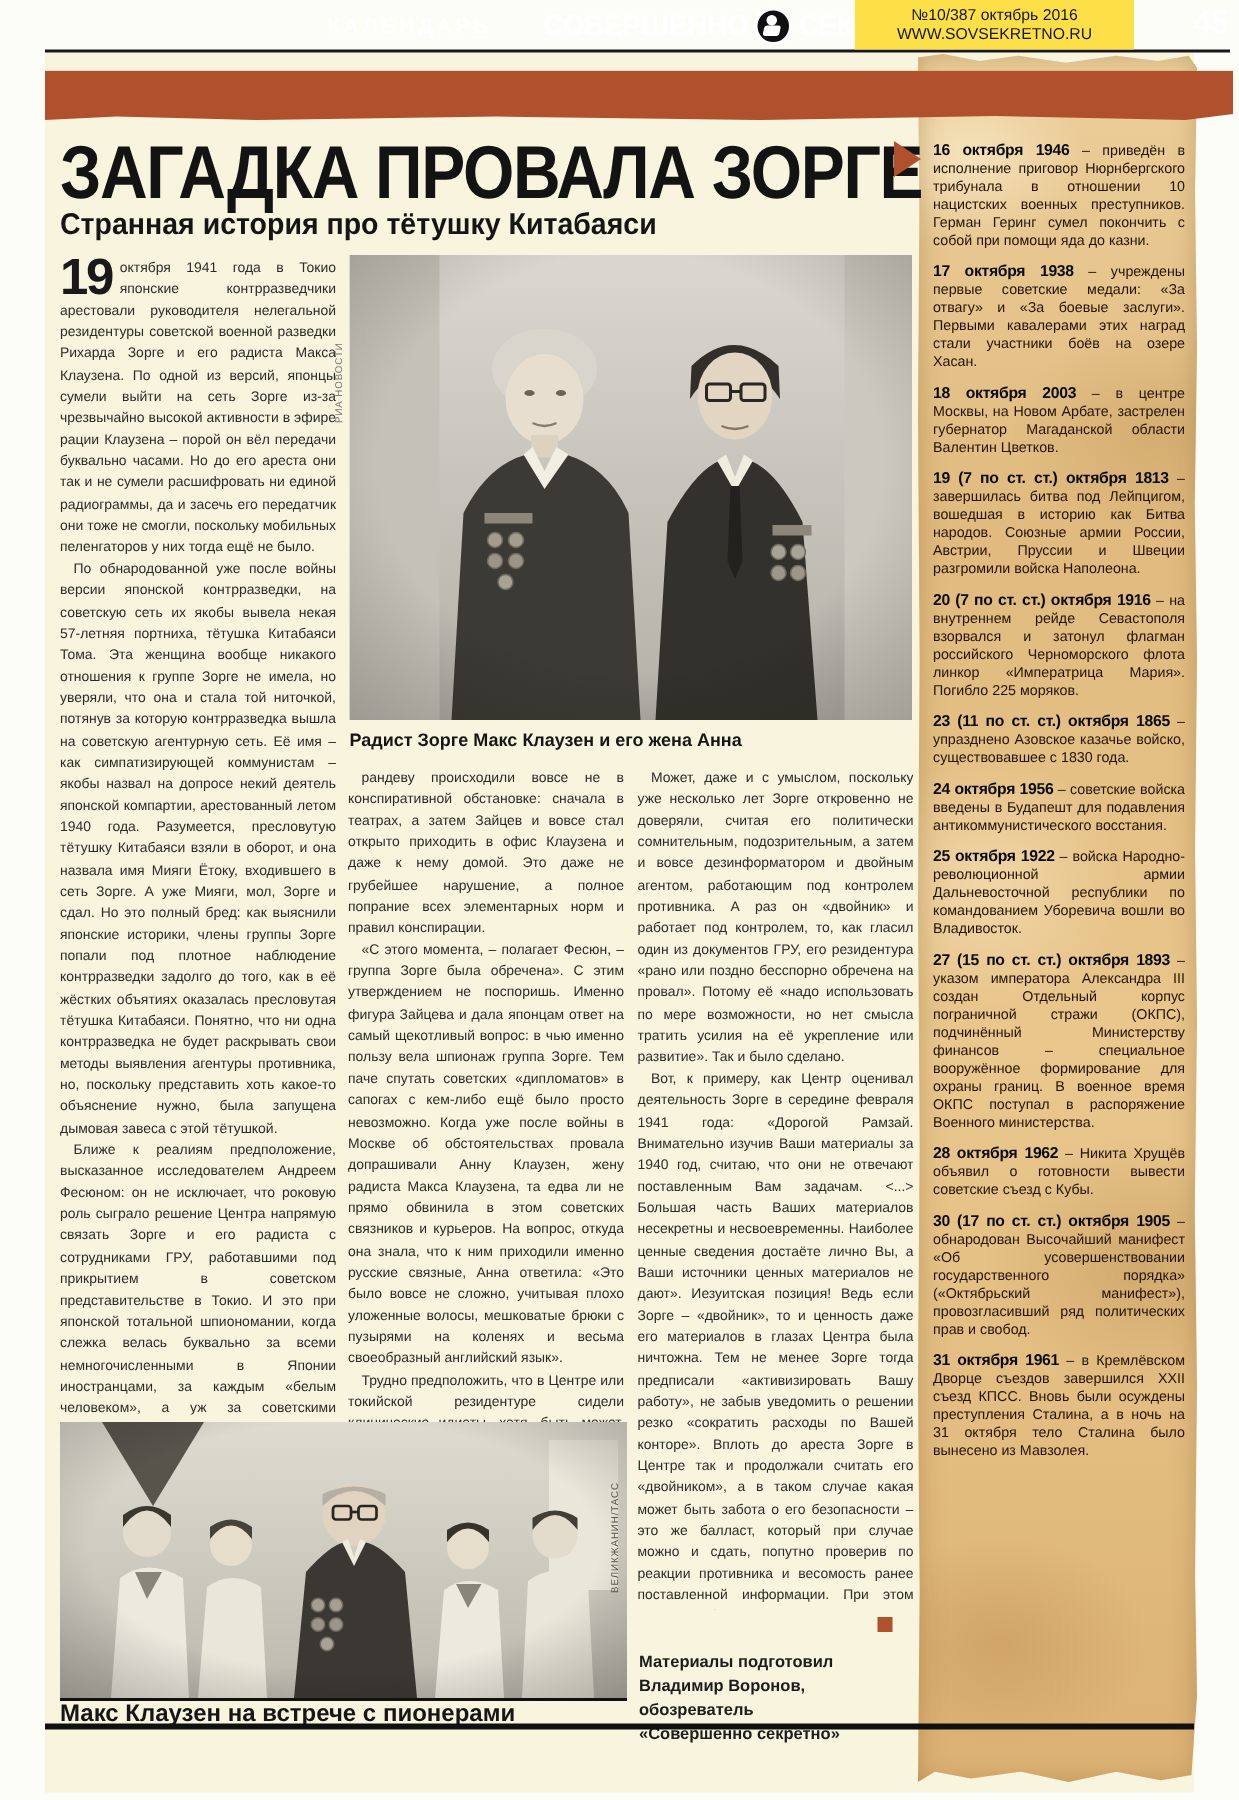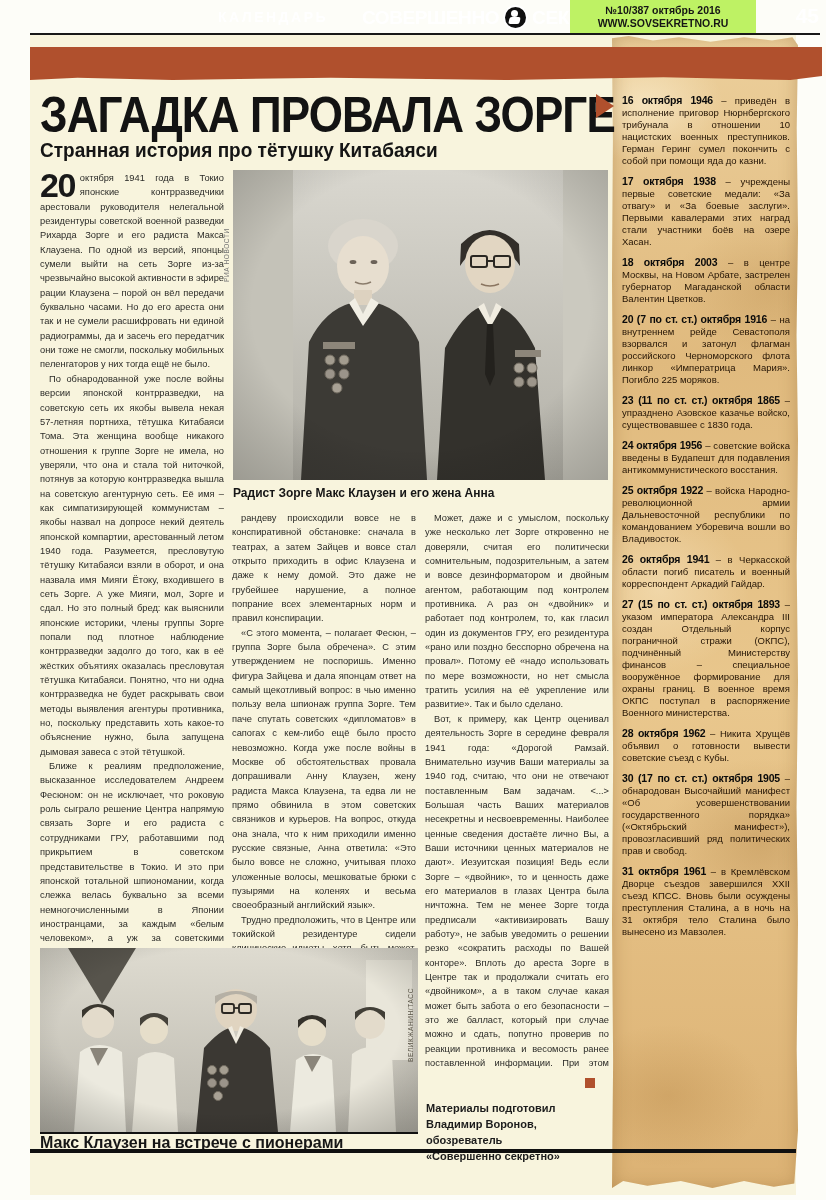--- a/index.html
+++ b/index.html
@@ -30,22 +30,22 @@
   
   .header-bar{left:30px;top:47px;width:792px;height:33px;background:#b0502d;
     clip-path:polygon(0 0,100% 0,100% 88%,96% 100%,80% 92%,60% 100%,38% 93%,18% 100%,6% 93%,0 100%);}
   .hdr-section{left:218px;top:9px;color:#fff;font-size:14px;font-weight:600;letter-spacing:2.5px;}
   .logo{left:362px;top:5px;display:flex;align-items:center;gap:4px;color:#fff;
         font-weight:800;font-size:19px;letter-spacing:-.4px;white-space:nowrap;}
   .emblem{display:inline-block;width:21px;height:21px;border-radius:50%;background:#101010;
           border:2px solid #ffffff;position:relative;}
   .emblem::after{content:"";position:absolute;left:6px;top:3px;width:7px;height:7px;border-radius:50%;background:#fff;}
   .emblem::before{content:"";position:absolute;left:4px;top:10px;width:11px;height:7px;border-radius:2px;background:#fff;transform:skewX(-12deg);}
-  .issue-box{left:570px;top:0;width:186px;height:33px;background:#bef264;display:flex;flex-direction:column;
-             align-items:center;justify-content:center;line-height:13px;font-size:10.5px;font-weight:700;color:#151515;}
+  .issue-box{left:570px;top:0;width:186px;height:33px;background:#fde047;display:flex;flex-direction:column;
+             align-items:center;justify-content:center;line-height:13px;font-size:10.5px;font-weight:400;color:#151515;}
   .page-num{right:7px;top:4px;color:#fff;font-size:21px;font-weight:800;}
 
   
   .headline{left:40px;top:86px;width:580px;font-size:50px;font-weight:800;color:#131313;
             letter-spacing:-1px;transform:scaleX(.88);transform-origin:left top;white-space:nowrap;}
   .subhead{left:40px;top:139px;width:580px;font-size:20px;font-weight:700;color:#151515;
            transform:scaleX(.95);transform-origin:left top;white-space:nowrap;}
   .side-arrow{left:596px;top:94px;width:0;height:0;border-left:18px solid #b0502d;
               border-top:12px solid transparent;border-bottom:12px solid transparent;}
 
@@ -97,21 +97,21 @@
     <span>WWW.SOVSEKRETNO.RU</span>
   </div>
   <div class="abs page-num">45</div>
 
   <div class="abs headline">ЗАГАДКА ПРОВАЛА ЗОРГЕ</div>
   <div class="abs subhead">Странная история про тётушку Китабаяси</div>
   <div class="abs side-arrow"></div>
 
   <div class="abs col col1">
     <p class="lead">
-      <span class="dropcap">20</span>
+      <span class="dropcap">19</span>
       <span>октября 1941 года в Токио японские контрразведчики арестовали руководителя нелегальной резидентуры советской военной разведки Рихарда Зорге и его радиста Макса Клаузена. По одной из версий, японцы сумели выйти на сеть Зорге из-за чрезвычайно высокой активности в эфире рации Клаузена – порой он вёл передачи буквально часами. Но до его ареста они так и не сумели расшифровать ни единой радиограммы, да и засечь его передатчик они тоже не смогли, поскольку мобильных пеленгаторов у них тогда ещё не было.</span>
     </p>
     <div>
 
     <p class="para">По обнародованной уже после войны версии японской контрразведки, на советскую сеть их якобы вывела некая 57-летняя портниха, тётушка Китабаяси Тома. Эта женщина вообще никакого отношения к группе Зорге не имела, но уверяли, что она и стала той ниточкой, потянув за которую контрразведка вышла на советскую агентурную сеть. Её имя – как симпатизирующей коммунистам – якобы назвал на допросе некий деятель японской компартии, арестованный летом 1940 года. Разумеется, пресловутую тётушку Китабаяси взяли в оборот, и она назвала имя Мияги Ётоку, входившего в сеть Зорге. А уже Мияги, мол, Зорге и сдал. Но это полный бред: как выяснили японские историки, члены группы Зорге попали под плотное наблюдение контрразведки задолго до того, как в её жёстких объятиях оказалась пресловутая тётушка Китабаяси. Понятно, что ни одна контрразведка не будет раскрывать свои методы выявления агентуры противника, но, поскольку представить хоть какое-то объяснение нужно, была запущена дымовая завеса с этой тётушкой.</p>
         <p class="para">Ближе к реалиям предположение, высказанное исследователем Андреем Фесюном: он не исключает, что роковую роль сыграло решение Центра напрямую связать Зорге и его радиста с сотрудниками ГРУ, работавшими под прикрытием в советском представительстве в Токио. И это при японской тотальной шпиономании, когда слежка велась буквально за всеми немногочисленными в Японии иностранцами, за каждым «белым человеком», а уж за советскими «дипломатами» и подавно!</p>
       </div>
   </div>
 
   <div class="abs vcredit credit1">РИА НОВОСТИ</div>
@@ -249,32 +249,32 @@
 
   <div class="abs calendar">
     <div>
 
         <p class="cal-entry"><b class="cal-date">16 октября 1946</b> <span>– приведён в исполнение приговор Нюрнбергского трибунала в отношении 10 нацистских военных преступников. Герман Геринг сумел покончить с собой при помощи яда до казни.</span></p>
 
         <p class="cal-entry"><b class="cal-date">17 октября 1938</b> <span>– учреждены первые советские медали: «За отвагу» и «За боевые заслуги». Первыми кавалерами этих наград стали участники боёв на озере Хасан.</span></p>
 
         <p class="cal-entry"><b class="cal-date">18 октября 2003</b> <span>– в центре Москвы, на Новом Арбате, застрелен губернатор Магаданской области Валентин Цветков.</span></p>
 
+        <p class="cal-entry"><b class="cal-date">19 (7 по ст. ст.) октября 1813</b> <span>– завершилась битва под Лейпцигом, вошедшая в историю как Битва народов. Союзные армии России, Австрии, Пруссии и Швеции разгромили войска Наполеона.</span></p>
 
         <p class="cal-entry"><b class="cal-date">20 (7 по ст. ст.) октября 1916</b> <span>– на внутреннем рейде Севастополя взорвался и затонул флагман российского Черноморского флота линкор «Императрица Мария». Погибло 225 моряков.</span></p>
 
 
 
         <p class="cal-entry"><b class="cal-date">23 (11 по ст. ст.) октября 1865</b> <span>– упразднено Азовское казачье войско, существовавшее с 1830 года.</span></p>
 
         <p class="cal-entry"><b class="cal-date">24 октября 1956</b> <span>– советские войска введены в Будапешт для подавления антикоммунистического восстания.</span></p>
 
         <p class="cal-entry"><b class="cal-date">25 октября 1922</b> <span>– войска Народно-революционной армии Дальневосточной республики по командованием Уборевича вошли во Владивосток.</span></p>
 
-        <p class="cal-entry"><b class="cal-date">26 октября 1941</b> <span>– в Черкасской области погиб писатель и военный корреспондент Аркадий Гайдар.</span></p>
 
         <p class="cal-entry"><b class="cal-date">27 (15 по ст. ст.) октября 1893</b> <span>– указом императора Александра III создан Отдельный корпус пограничной стражи (ОКПС), подчинённый Министерству финансов – специальное вооружённое формирование для охраны границ. В военное время ОКПС поступал в распоряжение Военного министерства.</span></p>
 
         <p class="cal-entry"><b class="cal-date">28 октября 1962</b> <span>– Никита Хрущёв объявил о готовности вывести советские съезд с Кубы.</span></p>
 
 
         <p class="cal-entry"><b class="cal-date">30 (17 по ст. ст.) октября 1905</b> <span>– обнародован Высочайший манифест «Об усовершенствовании государственного порядка» («Октябрьский манифест»), провозгласивший ряд политических прав и свобод.</span></p>
 
         <p class="cal-entry"><b class="cal-date">31 октября 1961</b> <span>– в Кремлёвском Дворце съездов завершился XXII съезд КПСС. Вновь были осуждены преступления Сталина, а в ночь на 31 октября тело Сталина было вынесено из Мавзолея.</span></p>
       </div>

